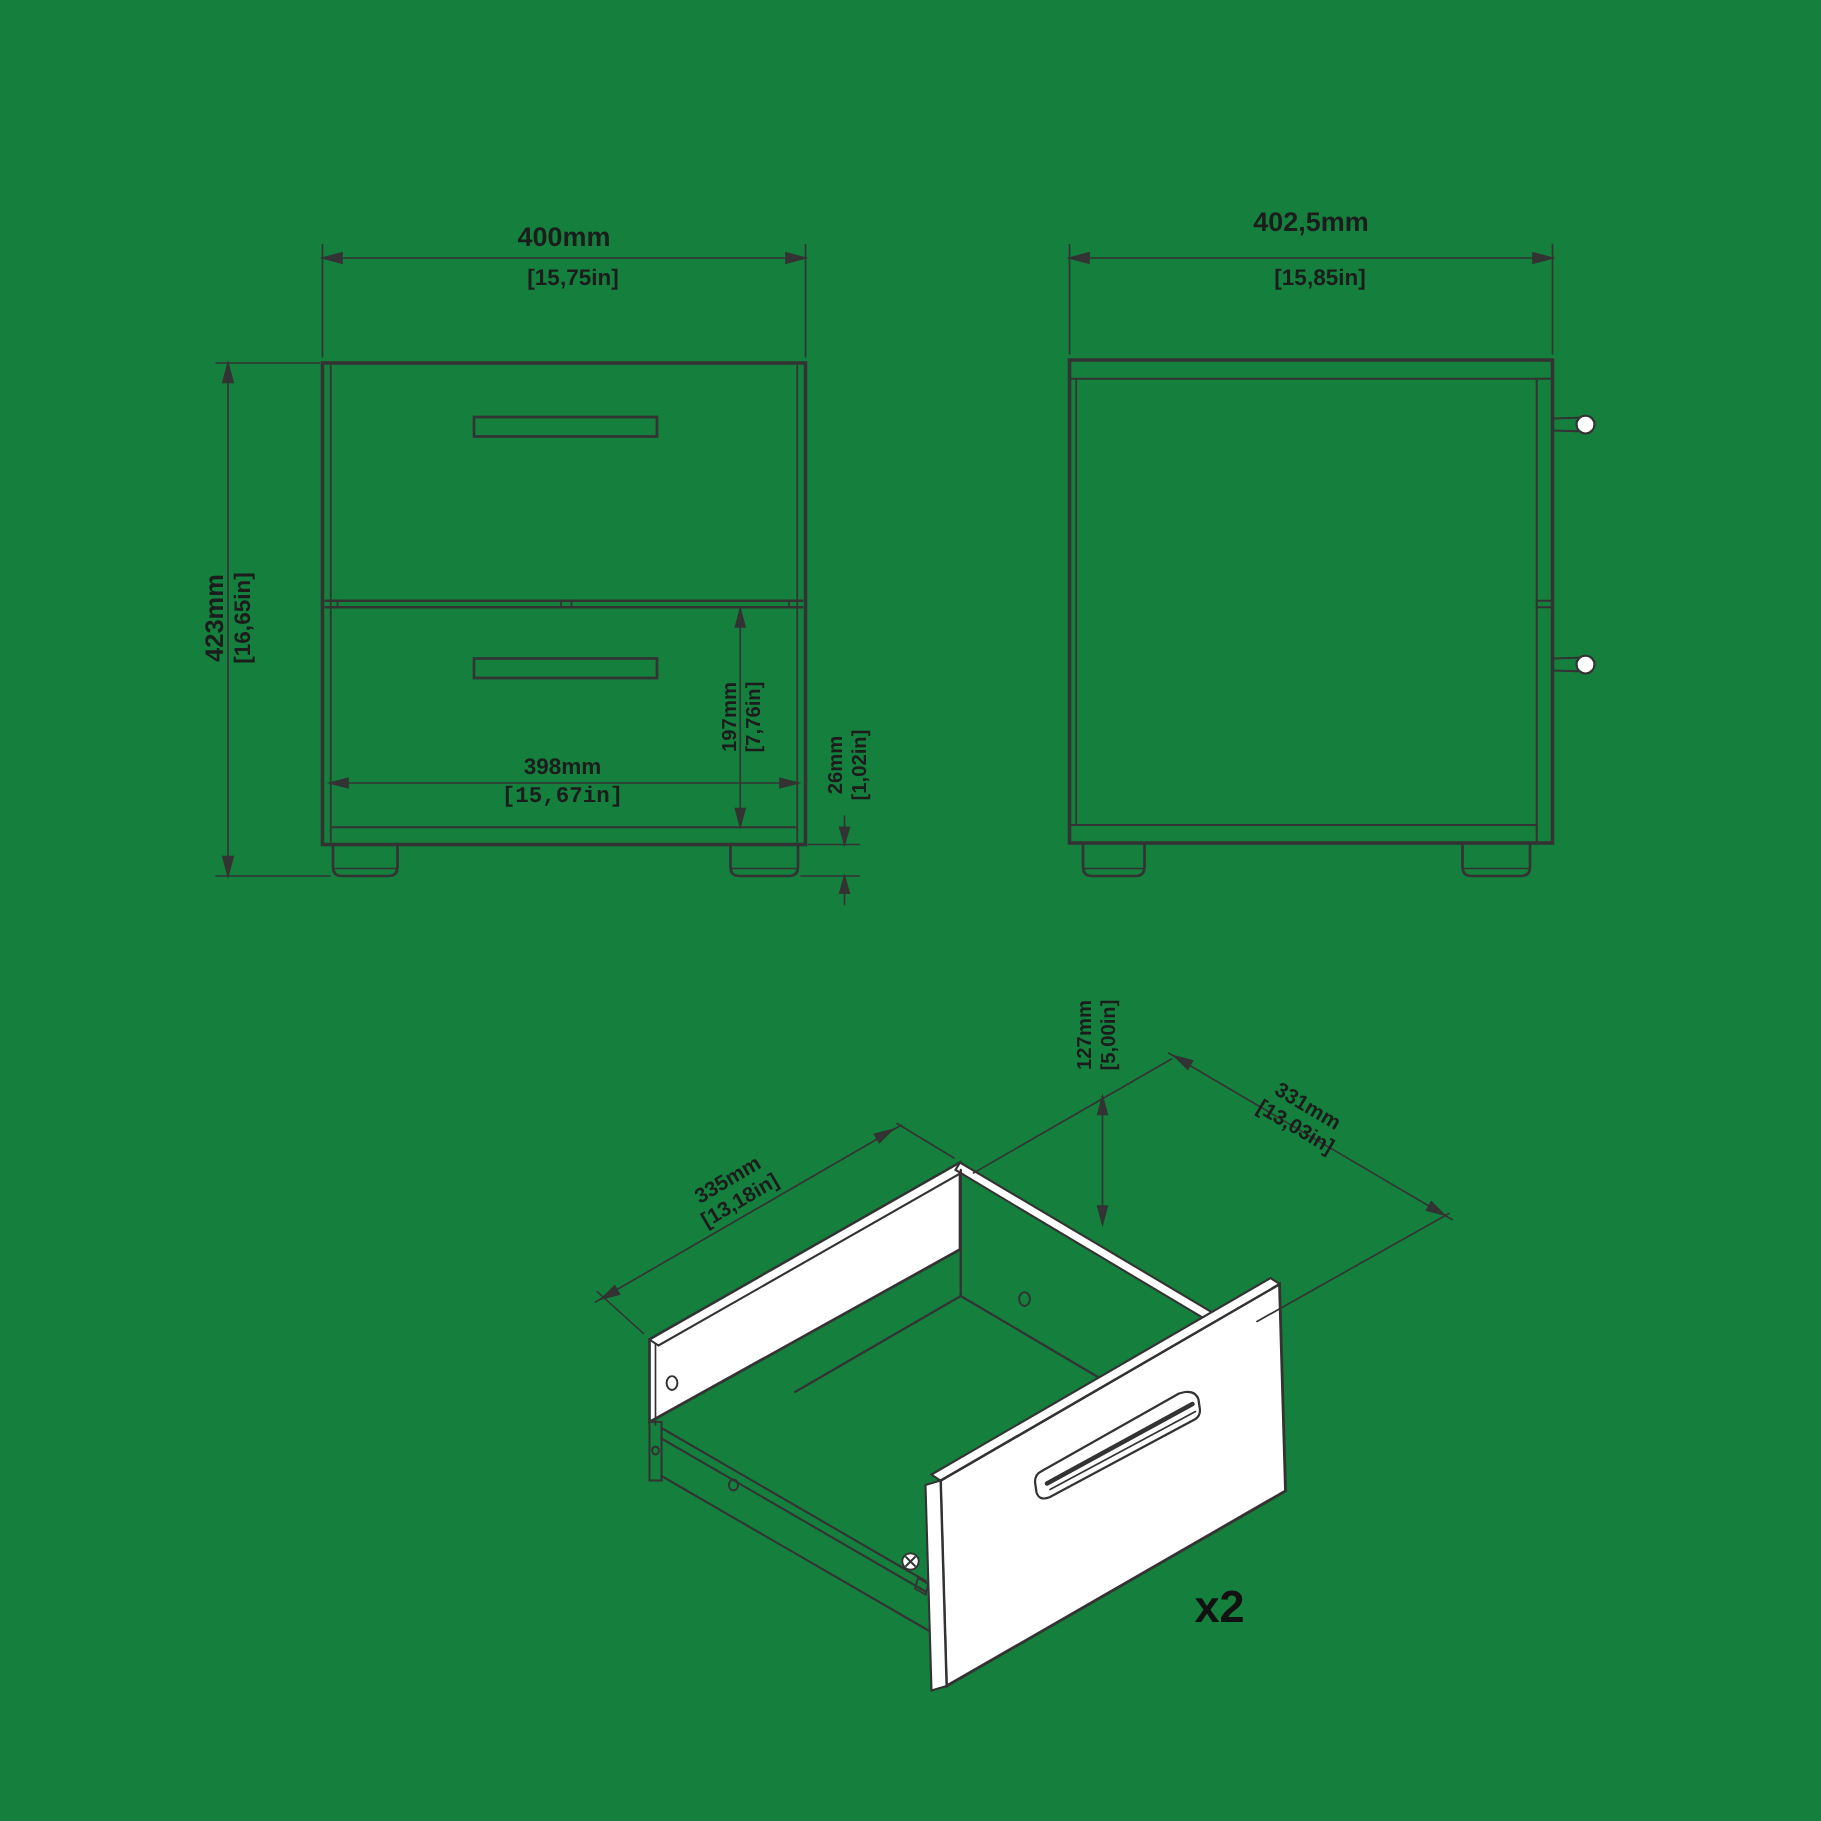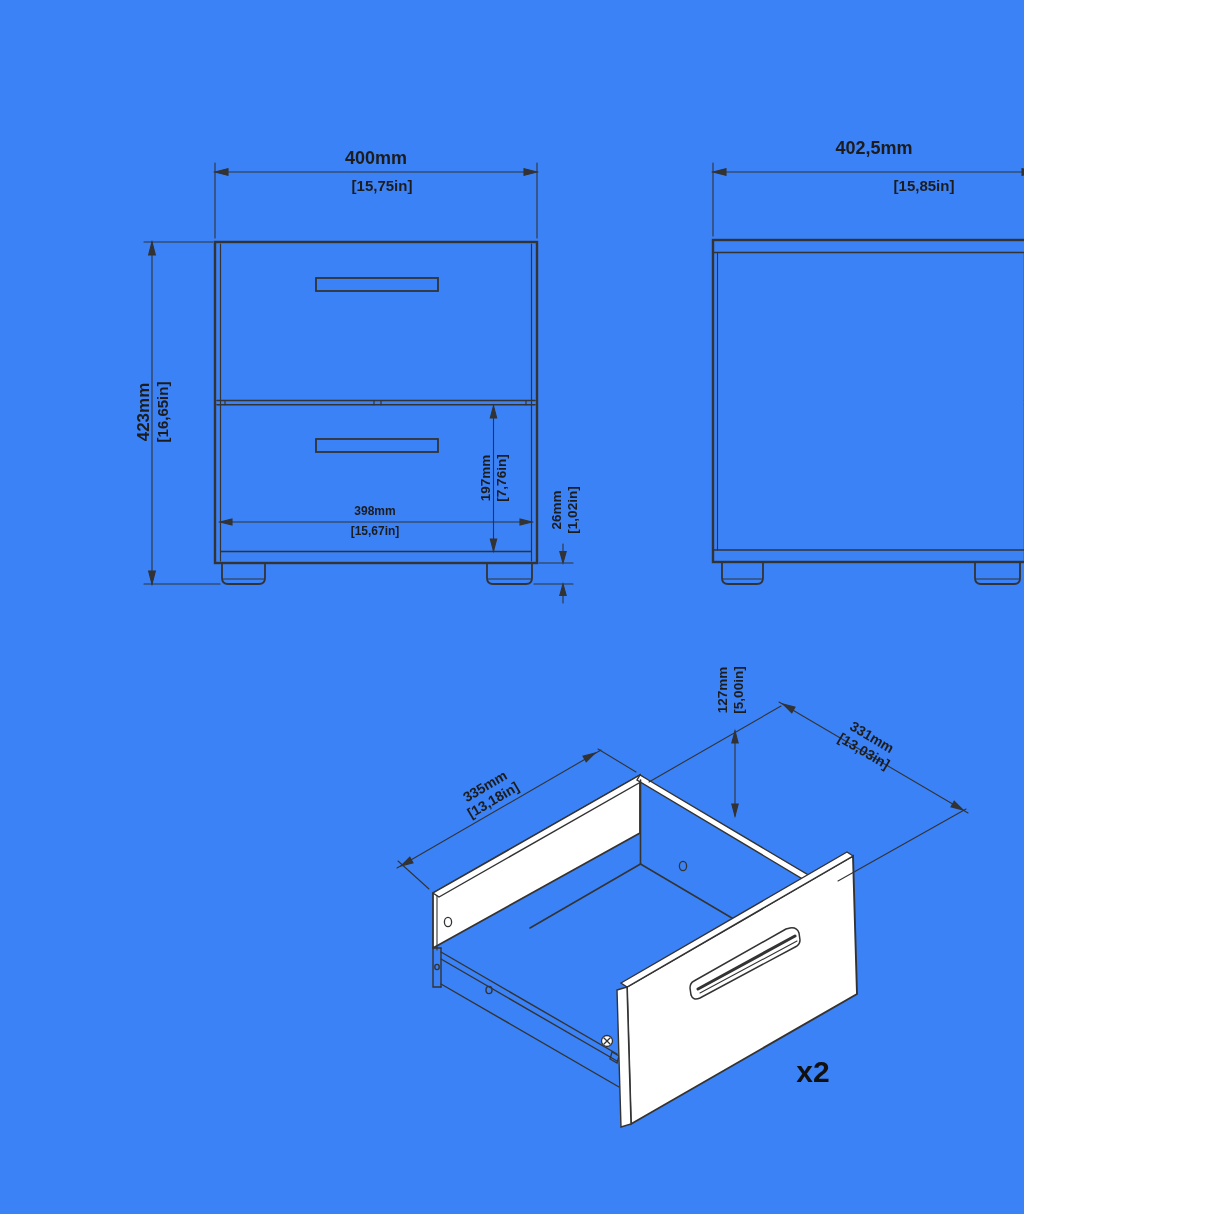--- a/index.html
+++ b/index.html
@@ -1,25 +1,25 @@
 <!DOCTYPE html>
 <html><head>
 <meta charset="utf-8">
 <style>
   html,body{margin:0;padding:0;background:#fff;}
   .page{
-    position:relative;width:1024px;height:1214px;background:#3b82f6;overflow:hidden;
+    position:relative;width:1214px;height:1214px;background:#15803d;overflow:hidden;
     font-family:"Liberation Sans","DejaVu Sans",sans-serif;color:#1c1c1c;
   }
   .page svg{position:absolute;left:0;top:0;}
   .lbl{position:absolute;transform:translate(-50%,-50%);white-space:nowrap;
        font-weight:700;color:#1c1c1c;text-align:center;line-height:1.1;}
   .lbl.big{font-size:18px;}
   .lbl.sub{font-size:15px;padding-left:12px;}
-  .lbl.mid{font-size:12px;}
+  .lbl.mid{font-size:15px;}
   .rot{position:absolute;white-space:nowrap;font-weight:700;text-align:center;line-height:1.15;}
   .rot .l1,.rot .l2{display:block;}
   .rot90{transform:translate(-50%,-50%) rotate(-90deg);}
   .rotm30{transform:translate(-50%,-50%) rotate(-30.5deg);}
   .rotp30{transform:translate(-50%,-50%) rotate(30.5deg);}
   .fs17 .l1{font-size:17px;} .fs17 .l2{font-size:15px;}
   .fs13 .l1,.fs13 .l2{font-size:13.5px;}
   .fs14 .l1,.fs14 .l2{font-size:14px;}
   .qty{position:absolute;transform:translate(-50%,-50%);font-size:30px;font-weight:700;color:#111;}
 </style>
@@ -201,34 +201,34 @@
 
   <div class="lbl big" style="left:376px;top:159px;">400mm</div>
   <div class="lbl sub" style="left:376px;top:186px;">[15,75in]</div>
 
   <div class="rot rot90 fs17" style="left:152px;top:412px;">
     <span class="l1">423mm</span>
     <span class="l2">[16,65in]</span>
   </div>
 
   <div class="lbl mid" style="left:375px;top:512px;">398mm</div>
-  <div class="lbl mid" style="left:375px;top:532px;">[15,67in]</div>
+  <div class="lbl mid" style="left:375px;top:532px;font-family:Liberation Mono, monospace;">[15,67in]</div>
 
   <div class="rot rot90 fs13" style="left:494px;top:478px;">
     <span class="l1">197mm</span>
     <span class="l2">[7,76in]</span>
   </div>
 
   <div class="rot rot90 fs13" style="left:565px;top:510px;">
     <span class="l1">26mm</span>
     <span class="l2">[1,02in]</span>
   </div>
 
   <div class="lbl big" style="left:874px;top:149px;">402,5mm</div>
-  <div class="lbl sub" style="left:874px;top:186px;margin-left:44px;">[15,85in]</div>
+  <div class="lbl sub" style="left:874px;top:186px;">[15,85in]</div>
 
   <div class="rot rot90 fs13" style="left:731px;top:690px;">
     <span class="l1">127mm</span>
     <span class="l2">[5,00in]</span>
   </div>
 
   <div class="rot rotm30 fs14" style="left:489px;top:793px;">
     <span class="l1">335mm</span>
     <span class="l2">[13,18in]</span>
   </div>

